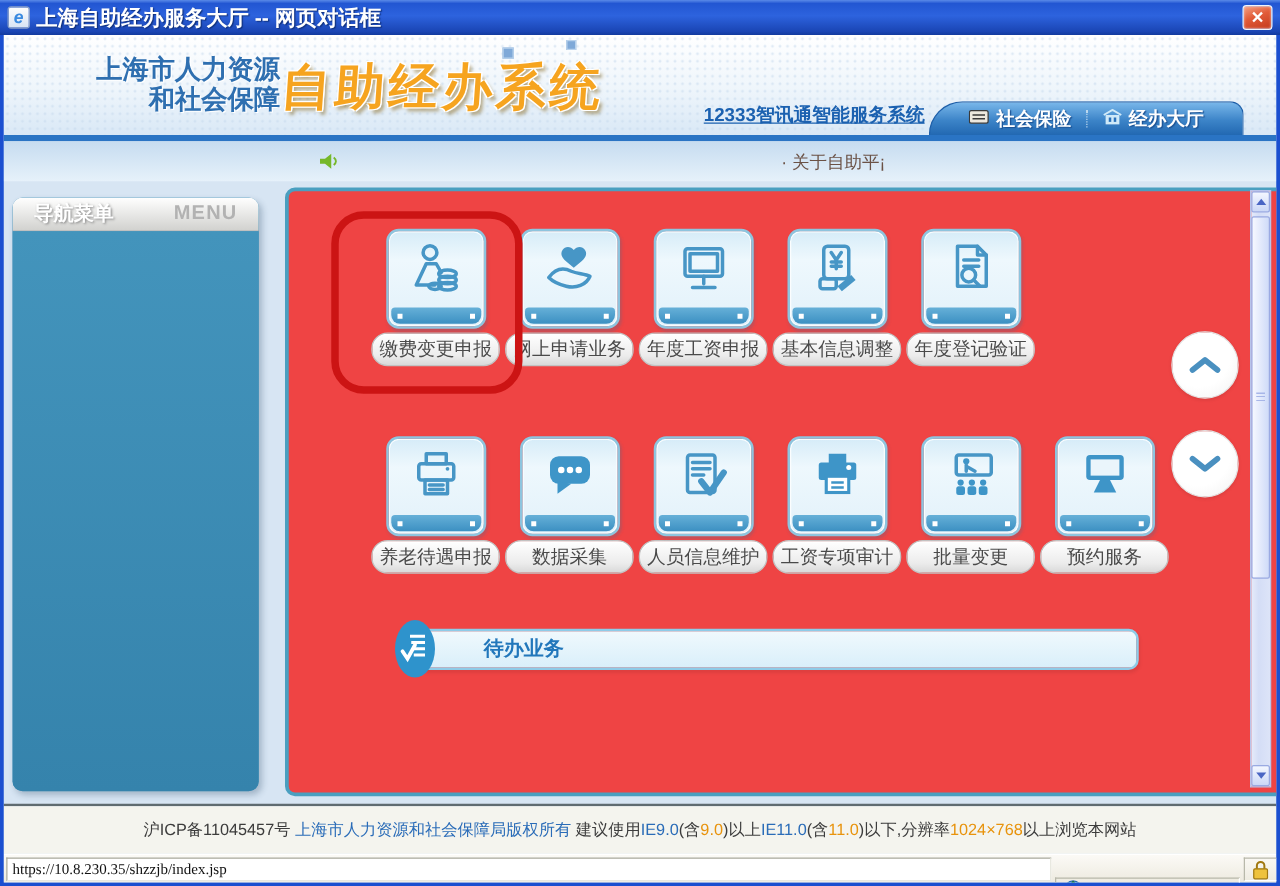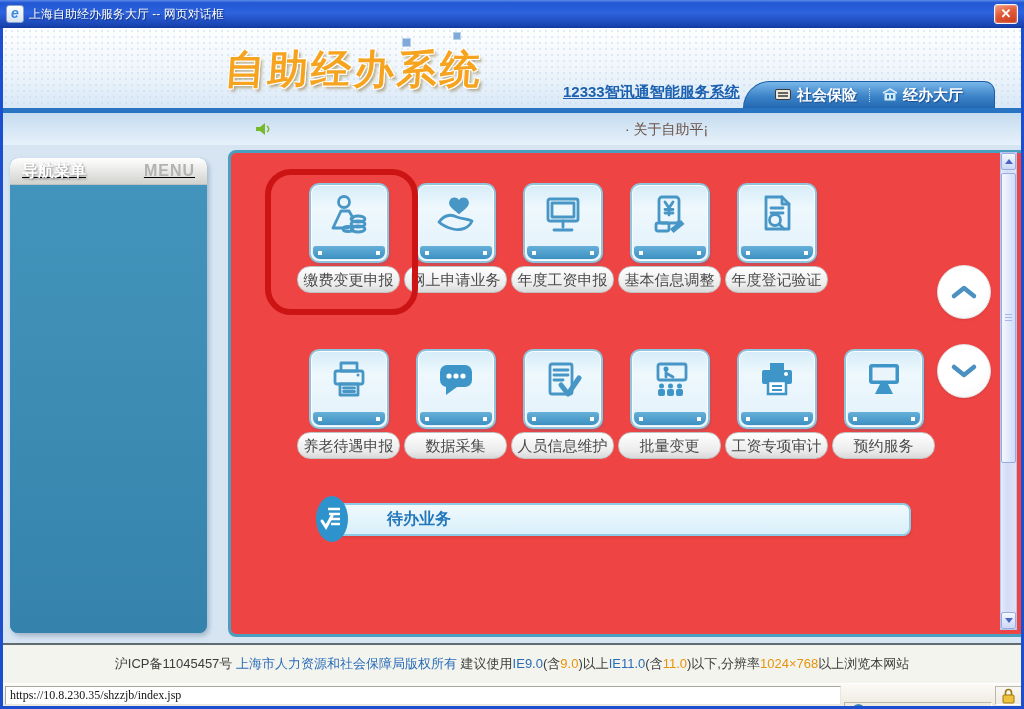--- a/index.html
+++ b/index.html
@@ -8,21 +8,21 @@
 
   .window { position:relative; width:1024px; height:709px; background:#1b4fd0; }
 
   
   .titlebar { position:absolute; top:0; left:0; right:0; height:28px;
     background:linear-gradient(180deg,#5a8ae8 0%,#2256d2 10%,#2d63de 45%,#1a45b4 90%,#123a9e 100%);
     display:flex; align-items:center; padding:0 6px; }
   .ie-icon { width:18px; height:18px; border-radius:3px; margin-right:5px;
     background:linear-gradient(#fdfdfd,#d8e4f4); border:1px solid #8aa0c8;
     color:#3a8ae0; font-weight:bold; font-style:italic; font-size:14px; line-height:15px; text-align:center; }
-  .win-title { color:#fff; font-size:12px; font-weight:normal; text-shadow:1px 1px 1px #10307a; flex:1; }
+  .win-title { color:#fff; font-size:17px; font-weight:bold; text-shadow:1px 1px 1px #10307a; flex:1; }
   .close-btn { width:24px; height:20px; border-radius:3px;
     background:linear-gradient(160deg,#f2a084 0%,#e25b38 45%,#c33a1c 100%);
     border:1px solid #f0f4fc; box-shadow:inset 0 0 2px #ffd0c0;
     color:#fff; font-weight:bold; font-size:13px; line-height:18px; text-align:center; cursor:pointer; }
 
   .body-area { position:absolute; top:28px; left:3px; right:3px; bottom:3px; background:#d7e5f3; overflow:hidden; }
 
   
   .header { position:absolute; top:0; left:0; right:0; height:80px;
     background:linear-gradient(180deg,#ffffff 0%,#eef5fb 55%,#d9e8f6 100%); }
@@ -53,22 +53,22 @@
     background:linear-gradient(180deg,#c6dcf0,#e6f1fa); }
   .speaker { position:absolute; left:251px; top:8px; cursor:pointer; }
   .marquee { position:absolute; left:622px; top:8px; color:#6b5246; font-size:14px;text-align:center; }
 
   
   .main { position:absolute; top:117px; left:0; right:0; height:498px; }
 
   .sidebar { position:absolute; left:7px; top:13px; width:197px; height:475px;
     border-radius:8px; box-shadow:2px 3px 5px rgba(40,70,100,.3); overflow:hidden; background:#3d8eb6; }
   .sidebar-head { height:27px; background:linear-gradient(180deg,#ffffff,#d2d2cf);
-    display:flex; align-items:center; justify-content:space-between; padding:0 12px;
-    border-bottom:1px solid #c0c0c0;text-decoration:underline; }
+    display:flex; align-items:center; justify-content:center; padding:0 12px;
+    border-bottom:1px solid #c0c0c0; }
   .sidebar-title { color:#fff; font-size:16px; font-weight:bold; text-shadow:1px 1px 2px #8a8a8a; }
   .sidebar-sub { color:#b2b2b2; font-size:16px; font-weight:bold; letter-spacing:1px;padding-left:48px; }
   .sidebar-body { height:448px; background:linear-gradient(180deg,#4394bc,#3583ac); }
 
   .content-panel { position:absolute; left:225px; top:5px; width:899px; height:487px;
     background:#ef4444; border:3px solid #4a9fc0; border-radius:8px; }
 
   .grid-row { position:absolute; left:64px; width:642px; display:flex; }
   .grid-row.r0 { top:30px; }
   .grid-row.r1 { top:196px; }
@@ -144,20 +144,24 @@
   <div class="titlebar">
     <div class="ie-icon">e</div>
     <div class="win-title">上海自助经办服务大厅 -- 网页对话框</div>
     <div class="close-btn">✕</div>
   </div>
 
   <div class="body-area">
 
     <div class="header">
       <div class="dots"></div>
+      <div class="logo-cn">
+        <span>上海市人力资源</span>
+        <span class="l2">和社会保障</span>
+      </div>
       <div class="logo-main">自助经办系统</div>
       <div class="deco-sq deco1"></div>
       <div class="deco-sq deco2"></div>
       <a class="link-12333">12333智讯通智能服务系统</a>
       <div class="tabs" id="tabs">
           <span class="tab">
             <span><svg width="17" height="13">
                 <rect x="0.5" y="1.5" width="15" height="10" rx="1.5" fill="#ece8de" stroke="#3a3a3a"></rect>
                 <path d="M3 5 h10 M3 8 h10" stroke="#3a3a3a" stroke-width="1.3"></path>
               </svg></span>
@@ -315,53 +319,53 @@
                 </svg>
                 <div class="tile-base">
                   <i class="d1"></i>
                   <i class="d2"></i>
                 </div>
               </div>
               <div class="tile-label">人员信息维护</div>
             </div>
             <div class="cell">
               <div class="tile">
+                <svg width="48" height="48">
+                  <rect x="17" y="6" width="14" height="8" fill="#3e95c8"></rect>
+                  <rect x="9" y="13" width="30" height="14" rx="2" fill="#3e95c8"></rect>
+                  <circle cx="33" cy="17" r="2" fill="#fff"></circle>
+                  <rect x="15" y="24" width="18" height="13" fill="#fff" stroke="#3e95c8" stroke-width="2.5"></rect>
+                  <path d="M19 29 h10 M19 33 h10" stroke="#3e95c8" stroke-width="2"></path>
+                </svg>
+                <div class="tile-base">
+                  <i class="d1"></i>
+                  <i class="d2"></i>
+                </div>
+              </div>
+              <div class="tile-label">工资专项审计</div>
+            </div>
+            <div class="cell">
+              <div class="tile">
                 <svg width="48" height="48" fill="none" stroke="#4796c6" stroke-width="2.8" stroke-linecap="round" stroke-linejoin="round">
                   <rect x="12" y="7" width="28" height="16" rx="2"></rect>
                   <circle cx="20" cy="12" r="2.5" fill="#3e95c8" stroke="none"></circle>
                   <path d="M20 15 v5 M20 16 l7 4"></path>
                   <circle cx="15.5" cy="29" r="2.5" fill="#3e95c8" stroke="none"></circle>
                   <circle cx="24.5" cy="29" r="2.5" fill="#3e95c8" stroke="none"></circle>
                   <circle cx="33.5" cy="29" r="2.5" fill="#3e95c8" stroke="none"></circle>
                   <rect x="12" y="32" width="7" height="7" rx="2" fill="#3e95c8" stroke="none"></rect>
                   <rect x="21" y="32" width="7" height="7" rx="2" fill="#3e95c8" stroke="none"></rect>
                   <rect x="30" y="32" width="7" height="7" rx="2" fill="#3e95c8" stroke="none"></rect>
                 </svg>
                 <div class="tile-base">
                   <i class="d1"></i>
                   <i class="d2"></i>
                 </div>
               </div>
               <div class="tile-label">批量变更</div>
-            </div>
-            <div class="cell">
-              <div class="tile">
-                <svg width="48" height="48">
-                  <rect x="17" y="6" width="14" height="8" fill="#3e95c8"></rect>
-                  <rect x="9" y="13" width="30" height="14" rx="2" fill="#3e95c8"></rect>
-                  <circle cx="33" cy="17" r="2" fill="#fff"></circle>
-                  <rect x="15" y="24" width="18" height="13" fill="#fff" stroke="#3e95c8" stroke-width="2.5"></rect>
-                  <path d="M19 29 h10 M19 33 h10" stroke="#3e95c8" stroke-width="2"></path>
-                </svg>
-                <div class="tile-base">
-                  <i class="d1"></i>
-                  <i class="d2"></i>
-                </div>
-              </div>
-              <div class="tile-label">工资专项审计</div>
             </div>
             <div class="cell">
               <div class="tile">
                 <svg width="48" height="48">
                   <rect x="9" y="7" width="30" height="20" rx="3" fill="#3e95c8"></rect>
                   <rect x="12.5" y="10.5" width="23" height="13" fill="#eaf5fb"></rect>
                   <path d="M20 27 h8 l5 10 h-18 z" fill="#3e95c8"></path>
                 </svg>
                 <div class="tile-base">
                   <i class="d1"></i>

